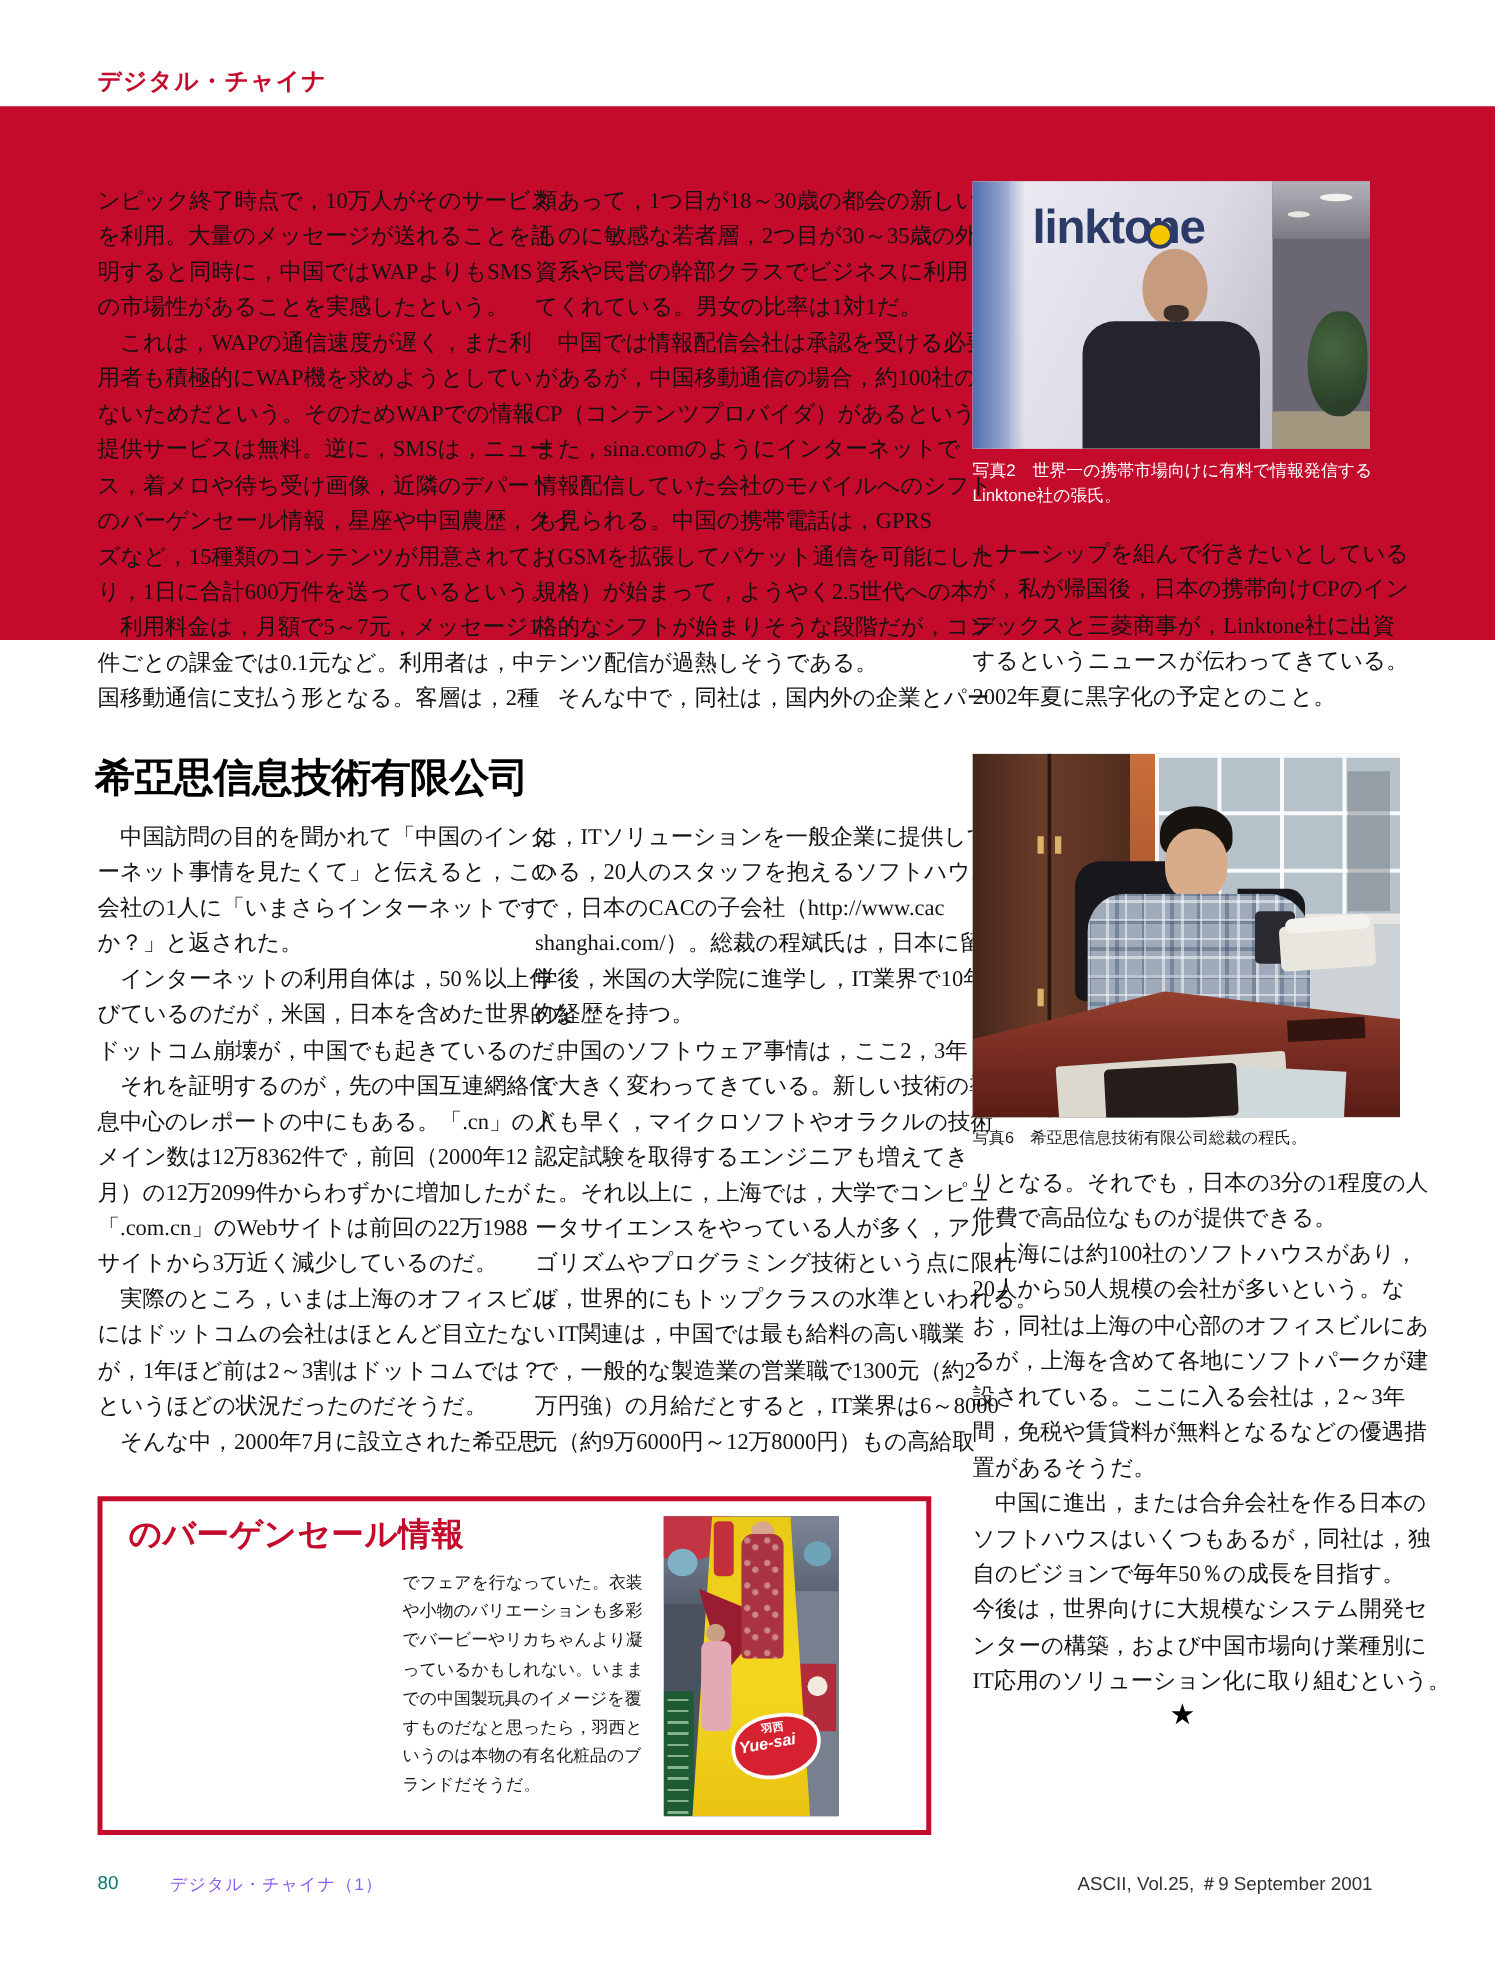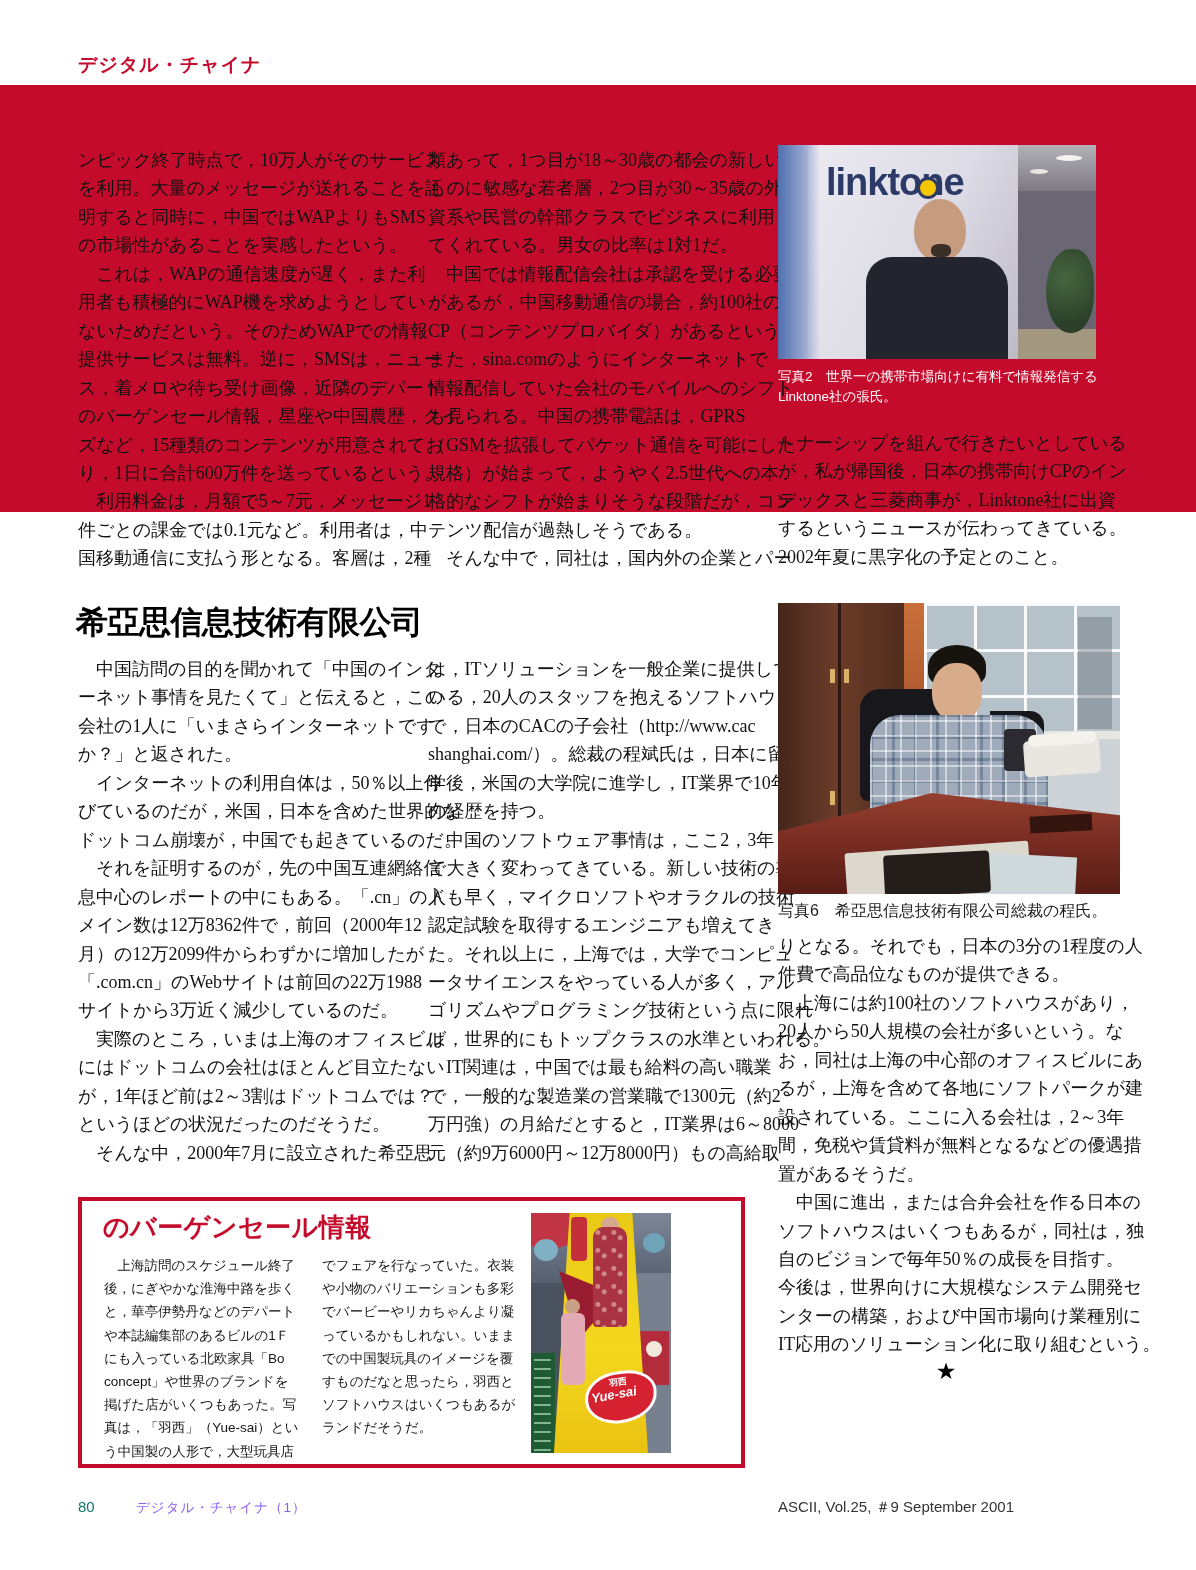--- a/index.html
+++ b/index.html
@@ -72,21 +72,21 @@
   .p6-phone2{left:226px;top:126px;width:32px;height:42px;background:#2a2a30;border-radius:4px;}
   .p6-phone{left:246px;top:136px;width:76px;height:36px;background:#e8e6df;border-radius:5px;transform:rotate(-4deg);}
   .p6-handset{left:250px;top:130px;width:68px;height:12px;background:#f4f2ec;border-radius:6px;transform:rotate(-4deg);}
   .p6-desk{left:0;top:190px;width:342px;height:101px;
     background:linear-gradient(180deg,#95402f 0%,#7a2d22 45%,#581d15 100%);
     clip-path:polygon(0 38%,45% 0,100% 22%,100% 100%,0 100%);}
   .p6-notch{left:252px;top:212px;width:62px;height:17px;background:#33140f;transform:rotate(-3deg);}
   .p6-papers{left:68px;top:244px;width:184px;height:52px;background:#ddd8ce;transform:rotate(-4deg);border-radius:3px;}
   .p6-paper2{left:206px;top:252px;width:92px;height:44px;background:#cfd8da;transform:rotate(3deg);}
   .p6-notebook{left:106px;top:250px;width:106px;height:42px;background:#241d1a;transform:rotate(-3deg);border-radius:4px;}
-  .p6-caption{left:778px;top:901px;width:340px;font-size:16px;color:#1c1c1c;}
+  .p6-caption{left:778px;top:901px;width:340px;font-size:13px;color:#1c1c1c;}
   .star{left:778px;top:1358px;width:336px;text-align:center;font-size:23px;color:#000;}
   .closing{left:778px;top:1396px;width:348px;font-size:15px;line-height:27.6px;color:#111;white-space:pre;}
   
   .side-box{left:78px;top:1197px;width:667px;height:271px;border:4px solid var(--red);background:#fff;box-sizing:border-box;}
   .box-title{left:103px;top:1210px;font-size:26px;font-weight:bold;color:var(--red);letter-spacing:0.5px;}
   .boxcol{width:196px;white-space:pre;font-size:13.5px;line-height:23.2px;color:#161616;}
   #box-c1{left:104px;top:1254px;}
   #box-c2{left:322px;top:1254px;}
   
   .photo-yuesai{left:531px;top:1213px;width:140px;height:240px;background:#4a5260;overflow:hidden;}
@@ -109,21 +109,21 @@
   .py-dollbig-head{left:70px;top:4px;width:18px;height:16px;background:#d7a88e;border-radius:50%;}
   .py-dollpink{left:30px;top:100px;width:24px;height:72px;background:#e3aab6;border-radius:6px;}
   .py-dollpink-head{left:34px;top:86px;width:15px;height:15px;background:#caa084;border-radius:50%;}
   .py-cloud{left:54px;top:158px;width:66px;height:46px;background:#d62230;border:3px solid #fff;
     border-radius:55% 45% 60% 50%;transform:rotate(-6deg);}
   .py-logo-cn{left:78px;top:163px;color:#fff;font-size:9px;font-weight:bold;transform:rotate(-8deg);}
   .py-logo-en{left:60px;top:174px;color:#fff;font-size:13px;font-weight:bold;font-style:italic;transform:rotate(-10deg);letter-spacing:0;}
   
   .foot-num{left:78px;top:1498px;font-size:15px;color:#0f766e;}
   .foot-sec{left:136px;top:1499px;font-size:13.5px;color:#8b5cf6;letter-spacing:1px;}
-  .foot-issue{left:778px;top:1498px;width:320px;text-align:left;font-size:15px;color:#333;}
+  .foot-issue{left:778px;top:1498px;width:320px;text-align:right;font-size:15px;color:#333;}
 </style>
 </head>
 <body>
 
 <div id="page">
 
   <div class="abs kicker">デジタル・チャイナ</div>
   <div class="abs red-band"></div>
 
   <div class="abs serifcol" id="lead-c1">ンピック終了時点で，10万人がそのサービス
@@ -256,36 +256,27 @@
 　中国に進出，または合弁会社を作る日本の
 ソフトハウスはいくつもあるが，同社は，独
 自のビジョンで毎年50％の成長を目指す。
 今後は，世界向けに大規模なシステム開発セ
 ンターの構築，および中国市場向け業種別に
 IT応用のソリューション化に取り組むという。</div>
   <div class="abs star">★</div>
 
   <div class="abs side-box"></div>
   <div class="abs box-title">のバーゲンセール情報</div>
-  <div class="abs boxcol" id="box-c1">　上海訪問のスケジュール終了
-後，にぎやかな淮海中路を歩く
-と，華亭伊勢丹などのデパート
-や本誌編集部のあるビルの1Ｆ
-にも入っている北欧家具「Bo
-concept」や世界のブランドを
-掲げた店がいくつもあった。写
-真は，「羽西」（Yue-sai）とい
-う中国製の人形で，大型玩具店</div>
   <div class="abs boxcol" id="box-c2">でフェアを行なっていた。衣装
 や小物のバリエーションも多彩
 でバービーやリカちゃんより凝
 っているかもしれない。いまま
 での中国製玩具のイメージを覆
 すものだなと思ったら，羽西と
-ソフトハウスはいくつもあるが
+いうのは本物の有名化粧品のブ
 ランドだそうだ。</div>
 
   <div class="abs photo-yuesai">
     <div class="abs py-top"></div>
     <div class="abs py-awning"></div>
     <div class="abs py-face1"></div>
     <div class="abs py-face2"></div>
     <div class="abs py-shopR"></div>
     <div class="abs py-posterR"></div>
     <div class="abs py-posterdot"></div>

